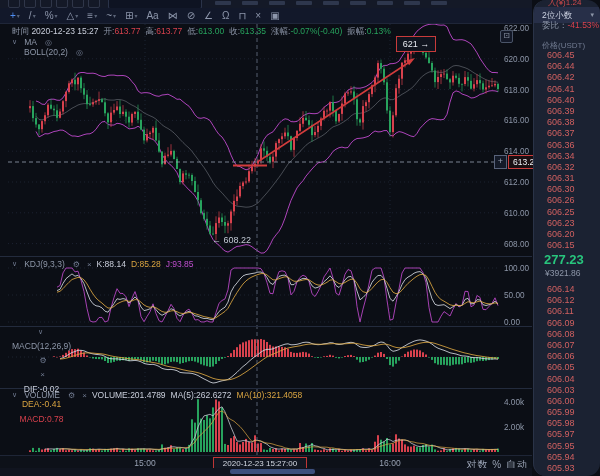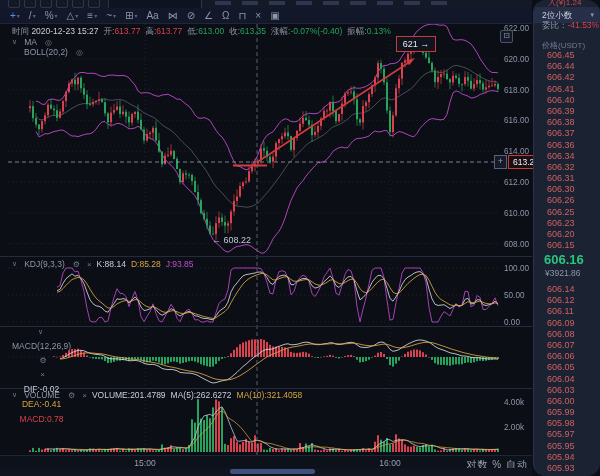--- a/index.html
+++ b/index.html
@@ -827,20 +827,21 @@
     <div class="overlay" id="tag-621">621 →</div>
     <div class="overlay" id="low-tag">← 608.22</div>
     <div class="overlay" id="price-tag-group">
       <span id="price-plus">+</span>
       <span id="price-tag">613.29</span>
     </div>
   </div>
 
   <div id="time-axis">
     <span id="time-labels"><span class="tlabel" style="left: 130px;">15:00</span><span class="tlabel" style="left: 375px;">16:00</span></span>
+    <div id="time-tag">2020-12-23 15:27:00</div>
     <div id="scale-controls">对数 % 自动</div>
   </div>
   <div id="scrollbar">
     <div id="scroll-handle"></div>
   </div>
 
   <div id="right-panel">
     <div id="ob-top-partial">入(¥)1.24</div>
     <div id="ob-decimals">
       <span>2位小数</span>
@@ -864,21 +865,21 @@
         <div class="ob-row">606.32</div>
         <div class="ob-row">606.31</div>
         <div class="ob-row">606.30</div>
         <div class="ob-row">606.26</div>
         <div class="ob-row">606.25</div>
         <div class="ob-row">606.23</div>
         <div class="ob-row">606.20</div>
         <div class="ob-row">606.15</div>
       </div>
     <div id="last-block">
-      <div id="last-price">606.16</div>
+      <div id="last-price">277.23</div>
       <div id="last-cny">¥3921.86</div>
     </div>
     <div id="bids">
         <div class="ob-row">606.14</div>
         <div class="ob-row">606.12</div>
         <div class="ob-row">606.11</div>
         <div class="ob-row">606.09</div>
         <div class="ob-row">606.08</div>
         <div class="ob-row">606.07</div>
         <div class="ob-row">606.06</div>

